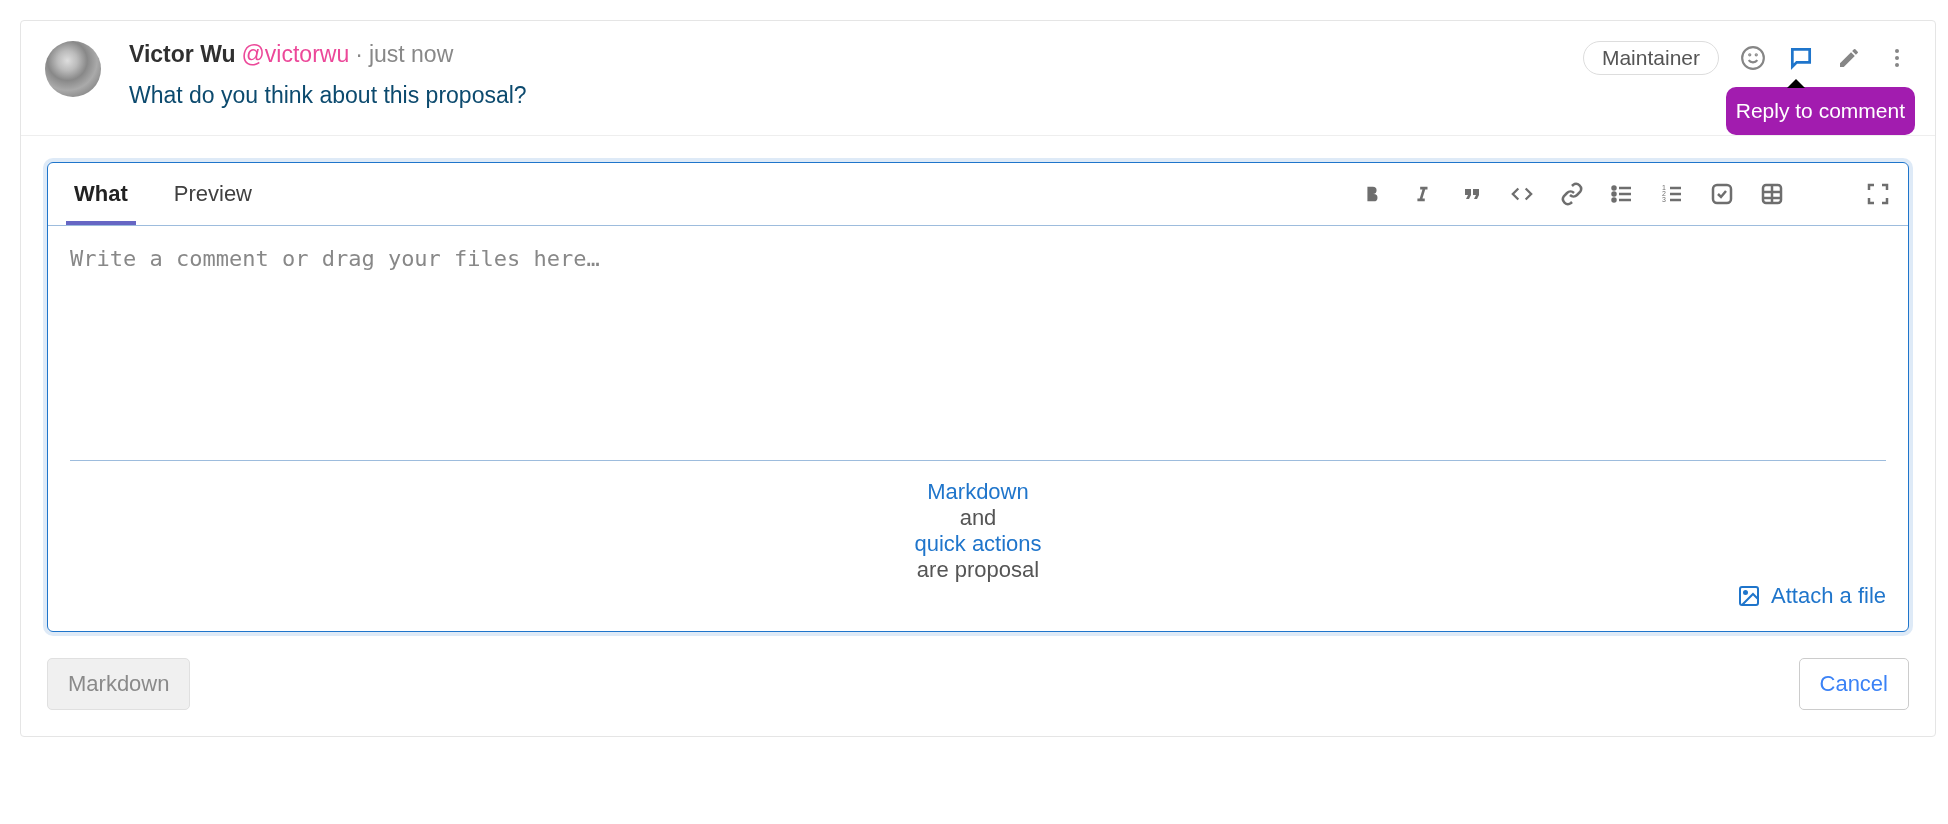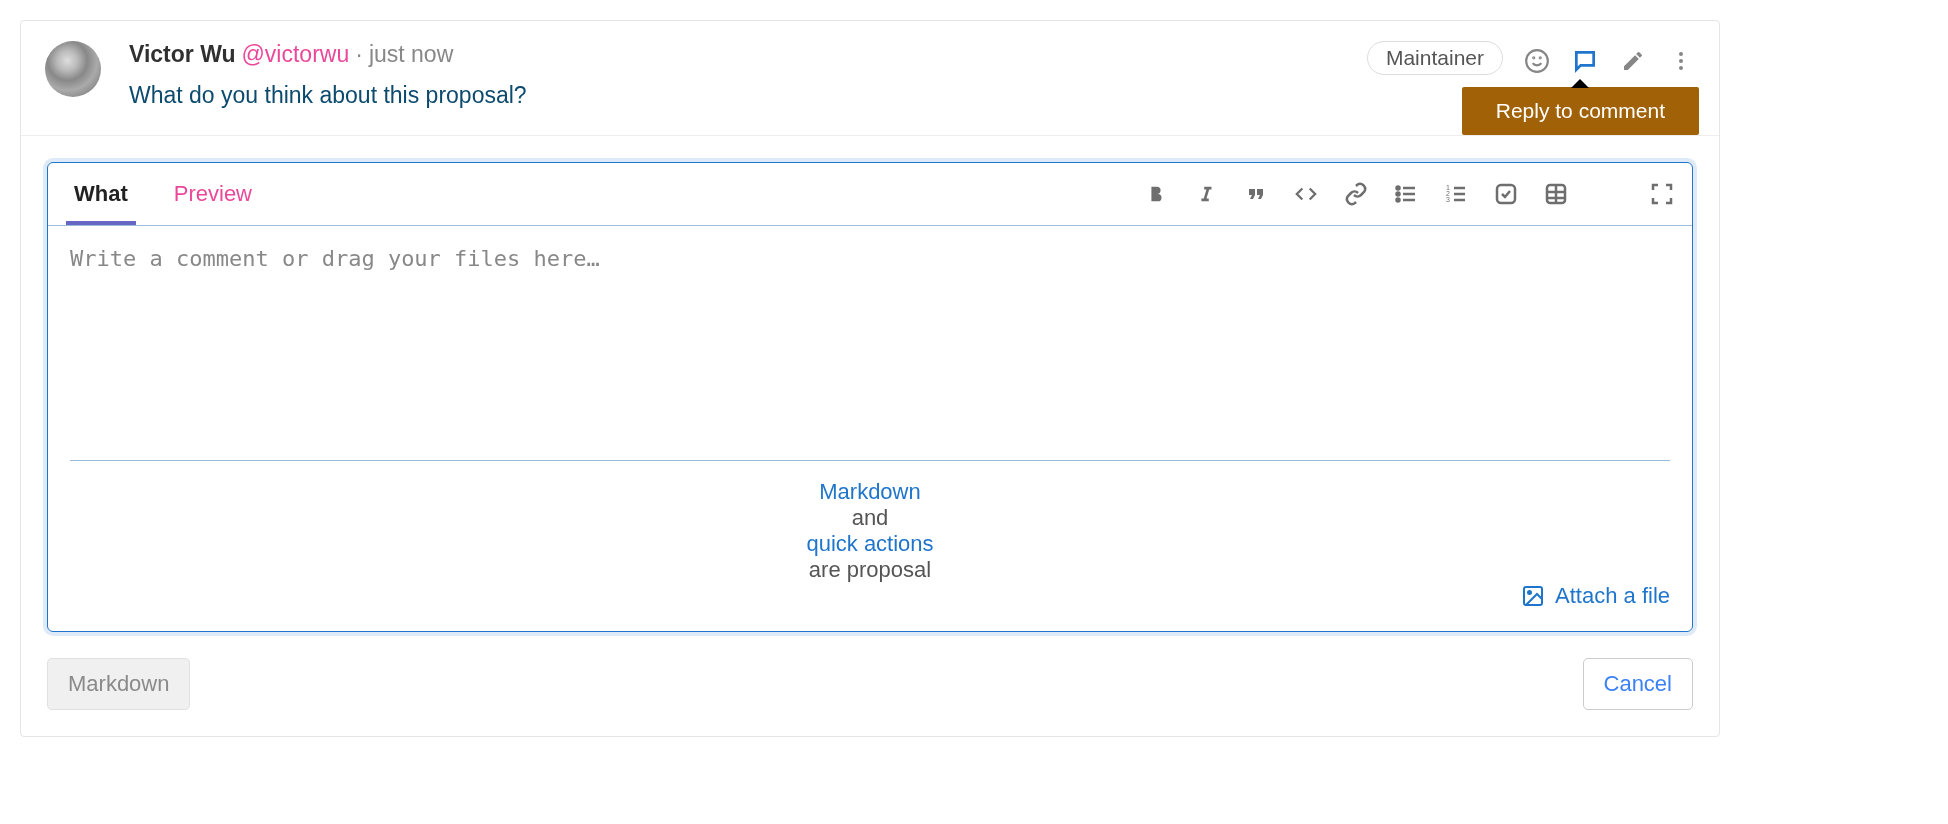--- a/index.html
+++ b/index.html
@@ -7,21 +7,21 @@
     margin: 0;
     padding: 0;
     font-family: -apple-system, BlinkMacSystemFont, "Segoe UI", Helvetica, Arial, sans-serif;
     color: #303030;
     background: #fff;
   }
   .container {
     border: 1px solid #e5e5e5;
     border-radius: 4px;
     margin: 20px;
-    width: 1700px;
+    width: 1916px;
   }
   .comment-header {
     display: flex;
     align-items: flex-start;
     padding: 20px 24px 26px 24px;
     border-bottom: 1px solid #eee;
     position: relative;
   }
   .avatar {
     width: 56px;
@@ -46,21 +46,21 @@
   .author-name { font-weight: 600; color: #303030; }
   .author-handle { color: #ec4899; font-weight: 400; }
   .sep { color: #888; }
   .timestamp { color: #888; }
   .comment-body {
     font-size: 23px;
     color: #0c4a6e;
   }
   .header-actions {
     display: flex;
-    align-items: flex-end;
+    align-items: center;
     gap: 20px;
   }
   .role-badge {
     border: 1px solid #ddd;
     border-radius: 20px;
     padding: 4px 18px;
     font-size: 21px;
     color: #555;
     background: #fff;
   }
@@ -71,24 +71,24 @@
     align-items: center;
     justify-content: center;
     color: #868686;
     cursor: pointer;
   }
   .icon-btn.active { color: #1f75cb; }
   .tooltip {
     position: absolute;
     top: 66px;
     right: 20px;
-    background: #a16207;
+    background: #a21caf;
     color: #fff;
-    padding: 12px 34px;
-    border-radius: 2px;
+    padding: 12px 10px;
+    border-radius: 10px;
     font-size: 21px;
     white-space: nowrap;
     z-index: 10;
   }
   .tooltip::before {
     content: "";
     position: absolute;
     top: -8px;
     right: 110px;
     border-left: 9px solid transparent;
@@ -110,21 +110,21 @@
     border-bottom: 1px solid #9dbcdd;
     padding: 0 18px;
   }
   .tabs-left {
     display: flex;
     gap: 30px;
   }
   .tab {
     padding: 18px 8px 14px 8px;
     font-size: 22px;
-    color: #ec4899;
+    color: #404040;
     cursor: pointer;
     border-bottom: 4px solid transparent;
     font-weight: 400;
   }
   .tab.active {
     color: #222;
     font-weight: 700;
     border-bottom: 4px solid #6666c4;
   }
   .tabs-right {

